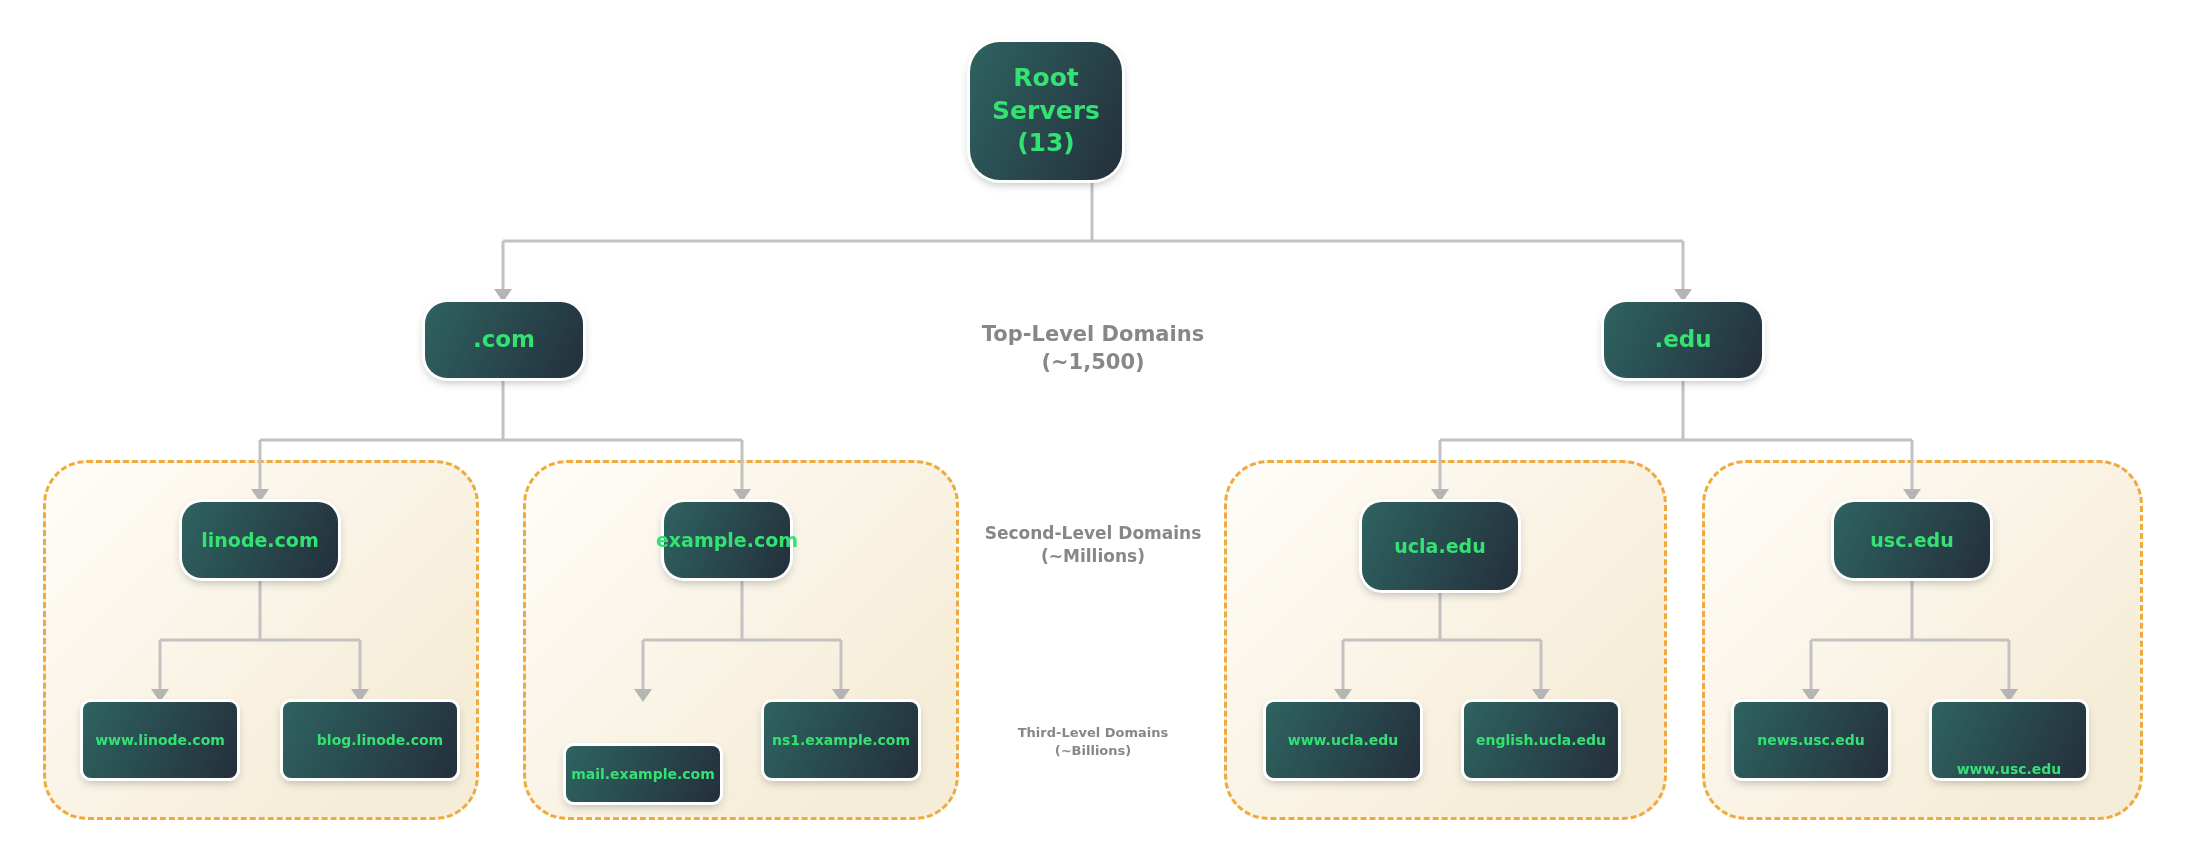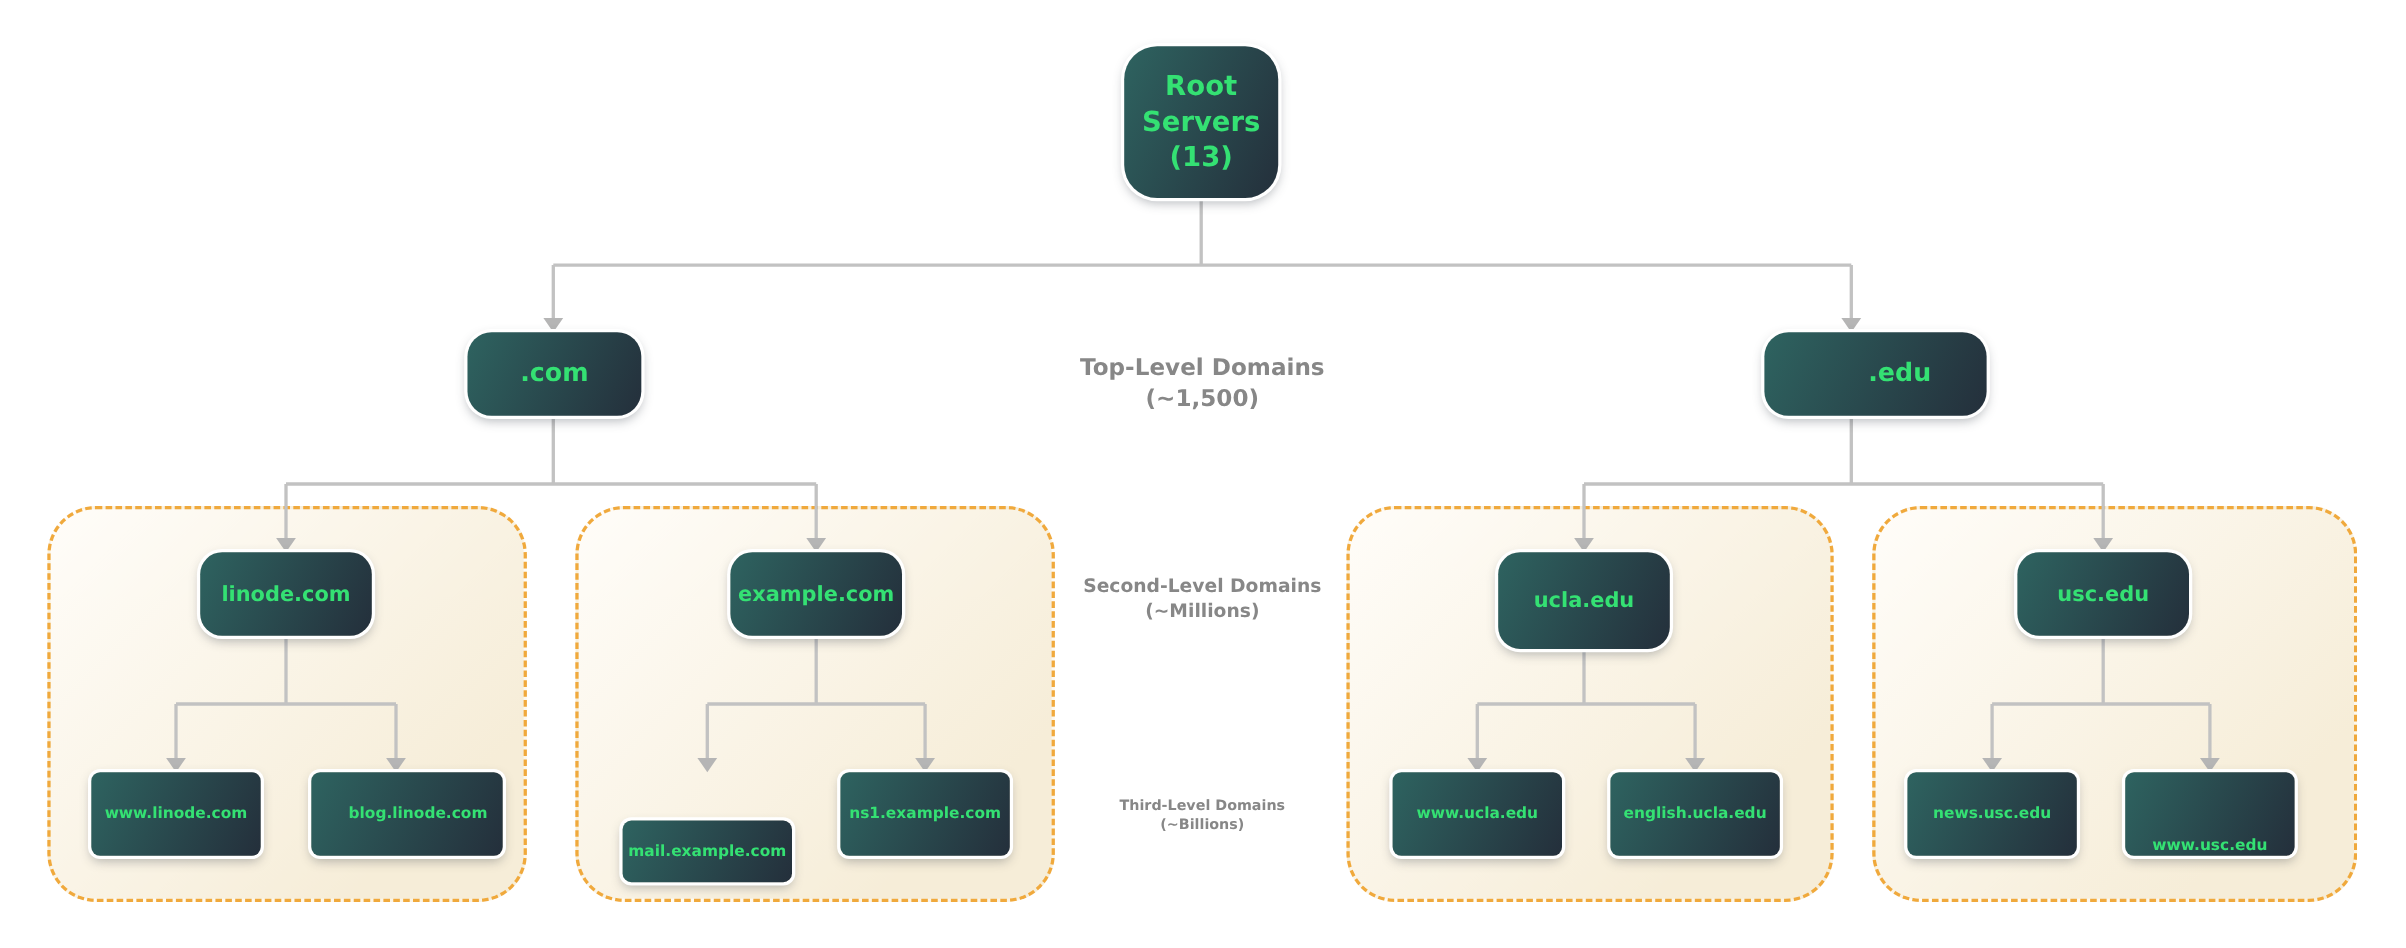--- a/index.html
+++ b/index.html
@@ -91,37 +91,37 @@
     <polygon class="arrowhead" points="151,689 169,689 160,702"></polygon>
     <polygon class="arrowhead" points="351,689 369,689 360,702"></polygon>
     <polygon class="arrowhead" points="634,689 652,689 643,702"></polygon>
     <polygon class="arrowhead" points="832,689 850,689 841,702"></polygon>
     <polygon class="arrowhead" points="1334,689 1352,689 1343,702"></polygon>
     <polygon class="arrowhead" points="1532,689 1550,689 1541,702"></polygon>
     <polygon class="arrowhead" points="1802,689 1820,689 1811,702"></polygon>
     <polygon class="arrowhead" points="2000,689 2018,689 2009,702"></polygon>
   </svg>
 
-  <div class="node node-root" style="left:1022px; top:42px; width:140px; height:138px;">
+  <div class="node node-root" style="left:970px; top:42px; width:152px; height:138px;">
     <span class="node-label">Root
 Servers
 (13)</span>
   </div>
 
   <div class="node node-tld" style="left:425px;  top:302px; width:158px; height:76px;">
     <span class="node-label">.com</span>
   </div>
-  <div class="node node-tld" style="left:1604px; top:302px; width:158px; height:76px;padding-left:44px;">
+  <div class="node node-tld" style="left:1604px; top:302px; width:158px; height:76px;">
     <span class="node-label">.edu</span>
   </div>
 
   <div class="node node-sld" style="left:182px;  top:502px; width:156px; height:76px;">
     <span class="node-label">linode.com</span>
   </div>
-  <div class="node node-sld" style="left:664px;  top:502px; width:156px; height:76px;">
+  <div class="node node-sld" style="left:664px;  top:502px; width:126px; height:76px;">
     <span class="node-label">example.com</span>
   </div>
   <div class="node node-sld" style="left:1362px; top:502px; width:156px; height:88px;">
     <span class="node-label">ucla.edu</span>
   </div>
   <div class="node node-sld" style="left:1834px; top:502px; width:156px; height:76px;">
     <span class="node-label">usc.edu</span>
   </div>
 
   <div class="node node-3ld" style="left:83px;   top:702px; width:154px; height:76px;">

